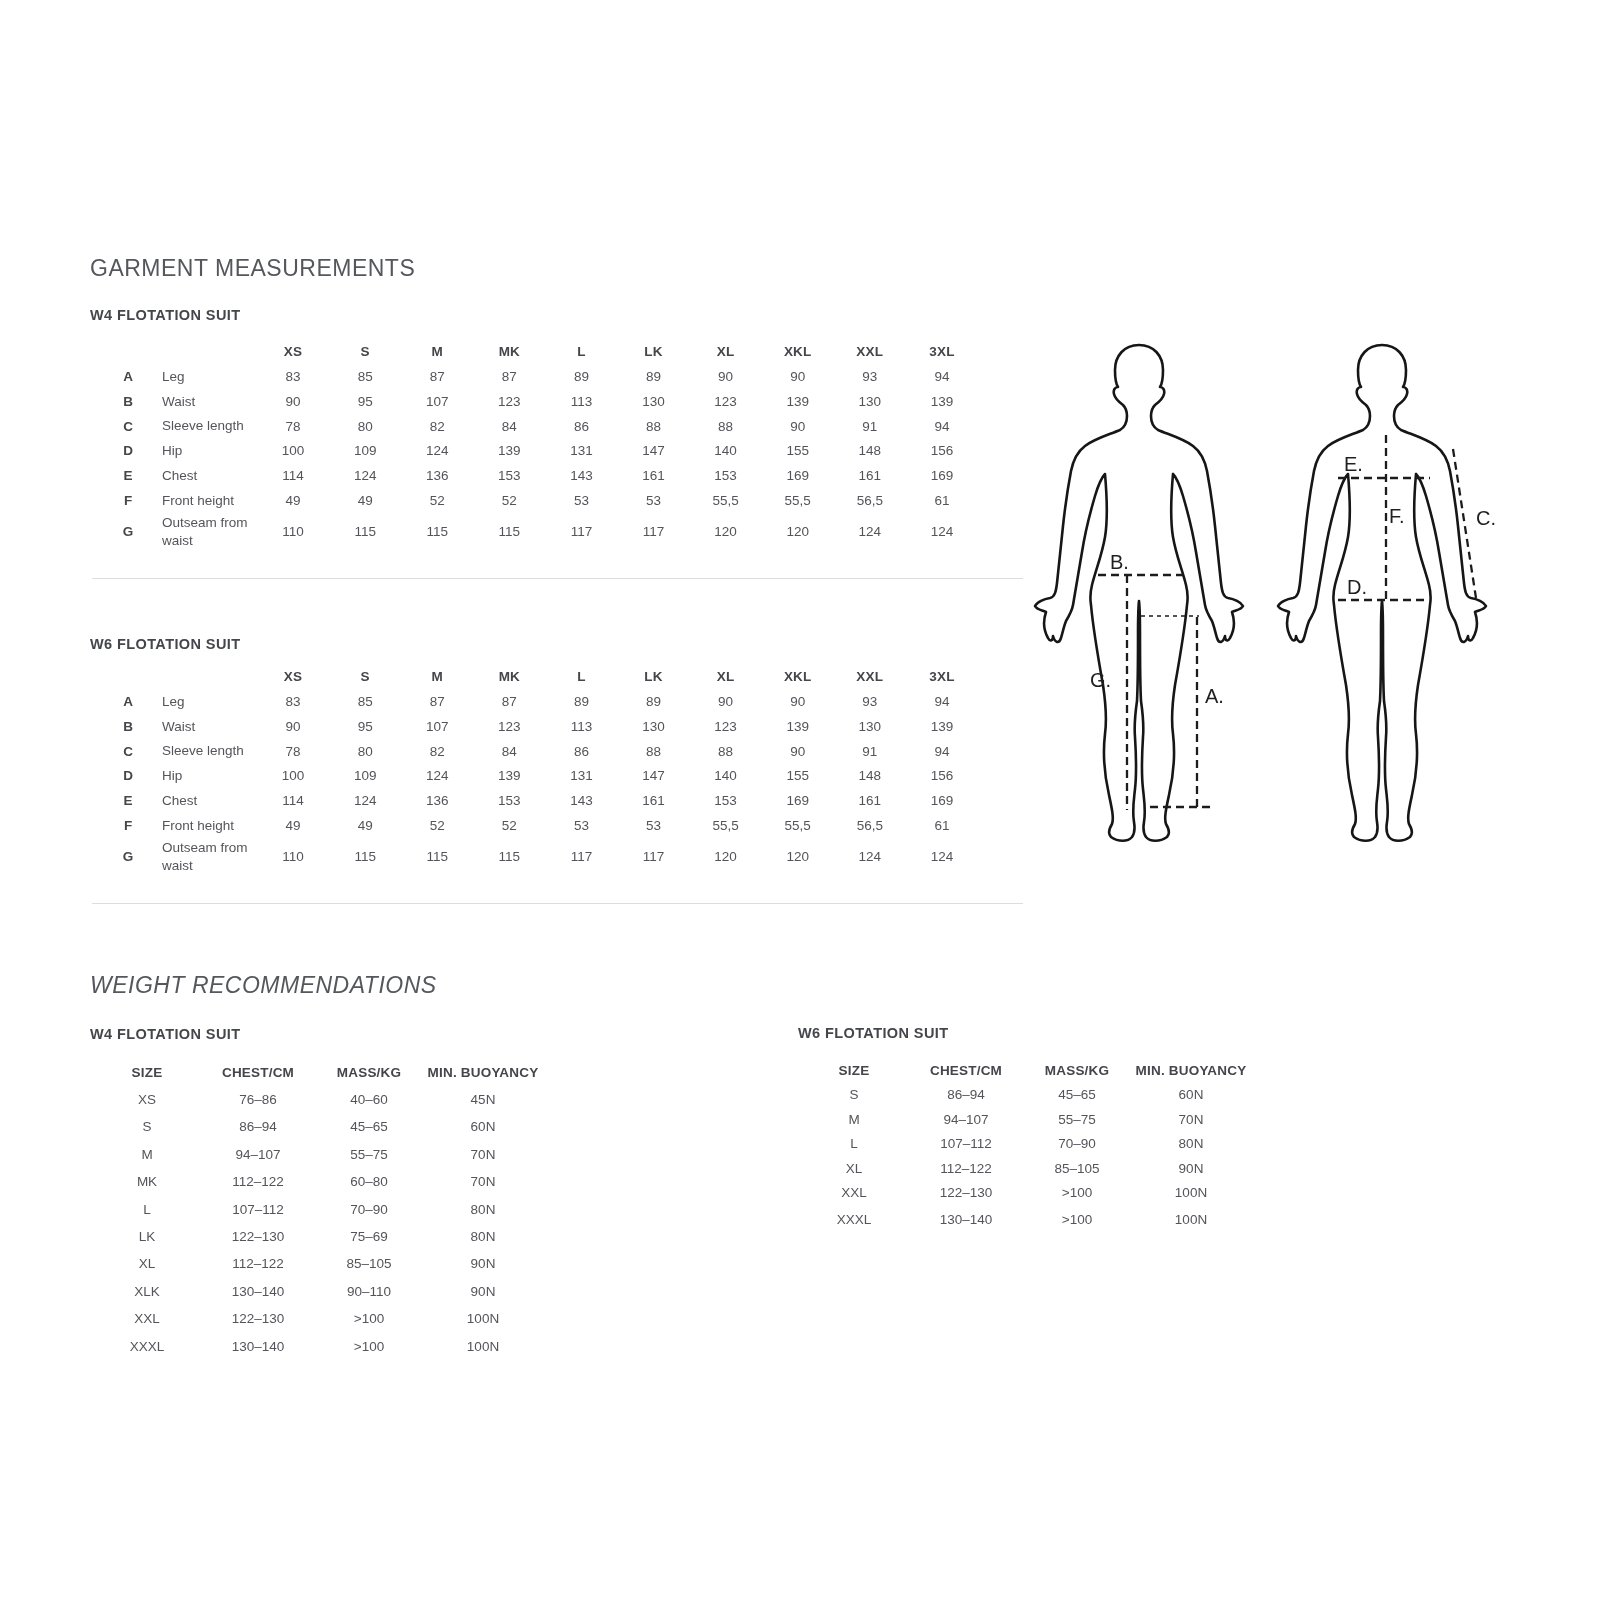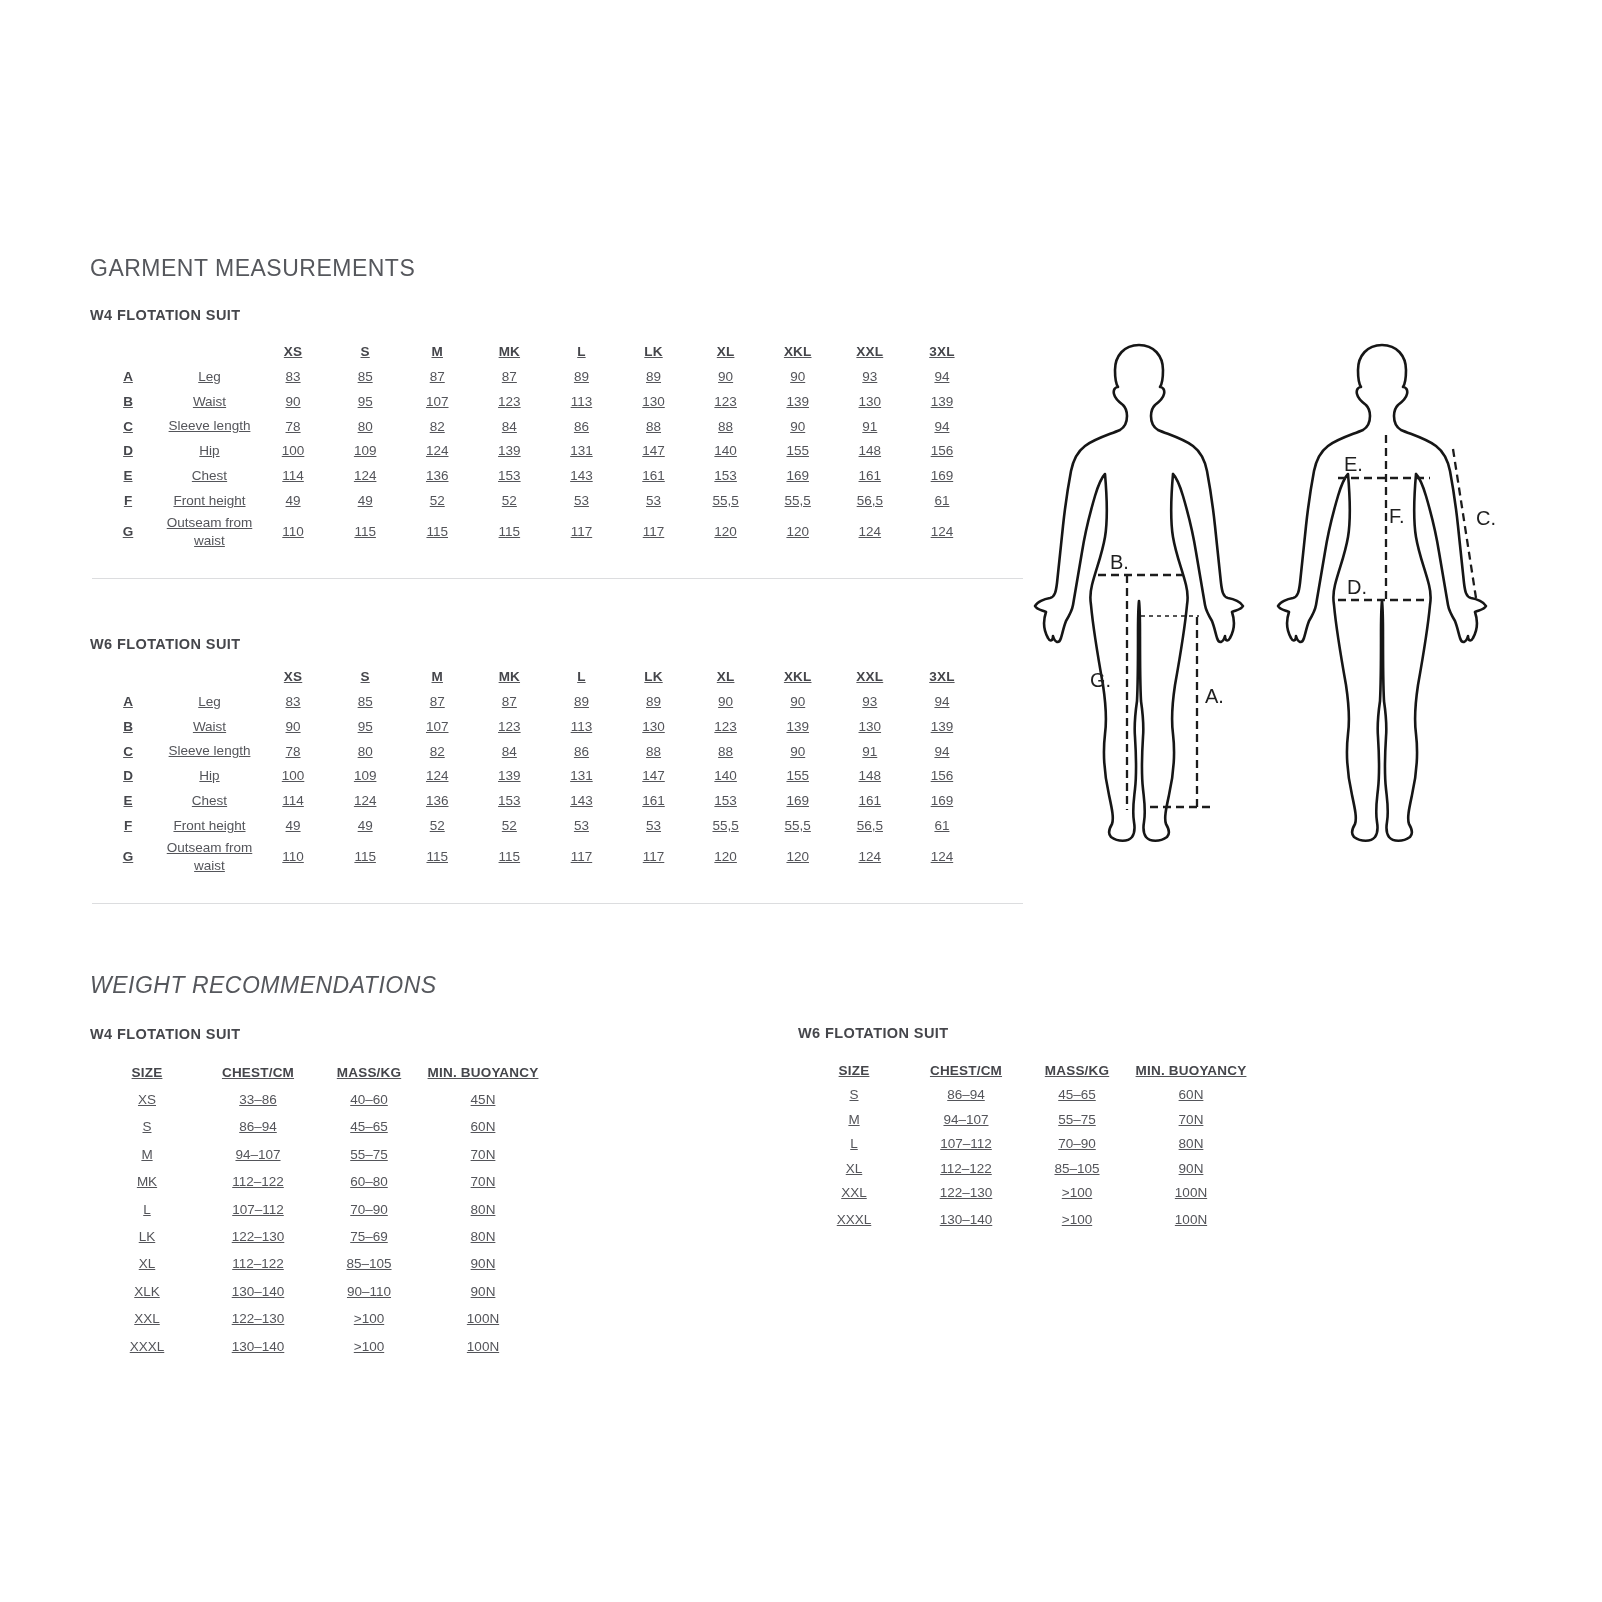--- a/index.html
+++ b/index.html
@@ -9,31 +9,31 @@
     color:#54555a;
   }
   .heading{
     position:absolute;margin:0;font-size:23px;font-weight:400;
     letter-spacing:.5px;color:#55575c;white-space:nowrap;
   }
   .subtitle{
     position:absolute;margin:0;font-size:14.5px;font-weight:700;
     letter-spacing:.4px;color:#45464b;white-space:nowrap;
   }
-  table{position:absolute;border-collapse:collapse;table-layout:fixed;text-decoration:underline;}
+  table{position:absolute;border-collapse:collapse;table-layout:fixed;}
   th,td{
     padding:0;font-size:13.5px;line-height:1.2;text-align:center;
     vertical-align:middle;font-weight:400;color:#54555a;white-space:nowrap;
   }
   th{font-weight:700;color:#45464b;letter-spacing:.2px;}
   
   .mt{left:110px;width:868px;}
   .mt tr{height:24.8px;}
   .mt td.k{font-weight:700;color:#45464b;}
-  .mt td.lbl{text-align:center;padding-left:16px;white-space:normal;line-height:1.4;}
+  .mt td.lbl{text-align:left;padding-left:16px;white-space:normal;line-height:1.4;}
   #mt-w4{top:340px;}
   #mt-w6{top:665px;}
   
   .wt tr{height:27.4px;}
   #wt-w4{left:95px;top:1059px;width:450px;}
   #wt-w6{left:802px;top:1059px;width:452px;}
   #wt-w6 tr{height:24.4px;}
   #wt-w6 tbody tr:last-child{height:30.4px;}
   .divider{
     position:absolute;left:92px;width:931px;height:0;margin:0;border:none;
@@ -418,21 +418,21 @@
         <th>SIZE</th>
         <th>CHEST/CM</th>
         <th>MASS/KG</th>
         <th>MIN. BUOYANCY</th>
       </tr>
     </thead>
     <tbody>
 
     <tr>
         <td>XS</td>
-        <td>33–86</td>
+        <td>76–86</td>
         <td>40–60</td>
         <td>45N</td>
       </tr>
         <tr>
         <td>S</td>
         <td>86–94</td>
         <td>45–65</td>
         <td>60N</td>
       </tr>
         <tr>

